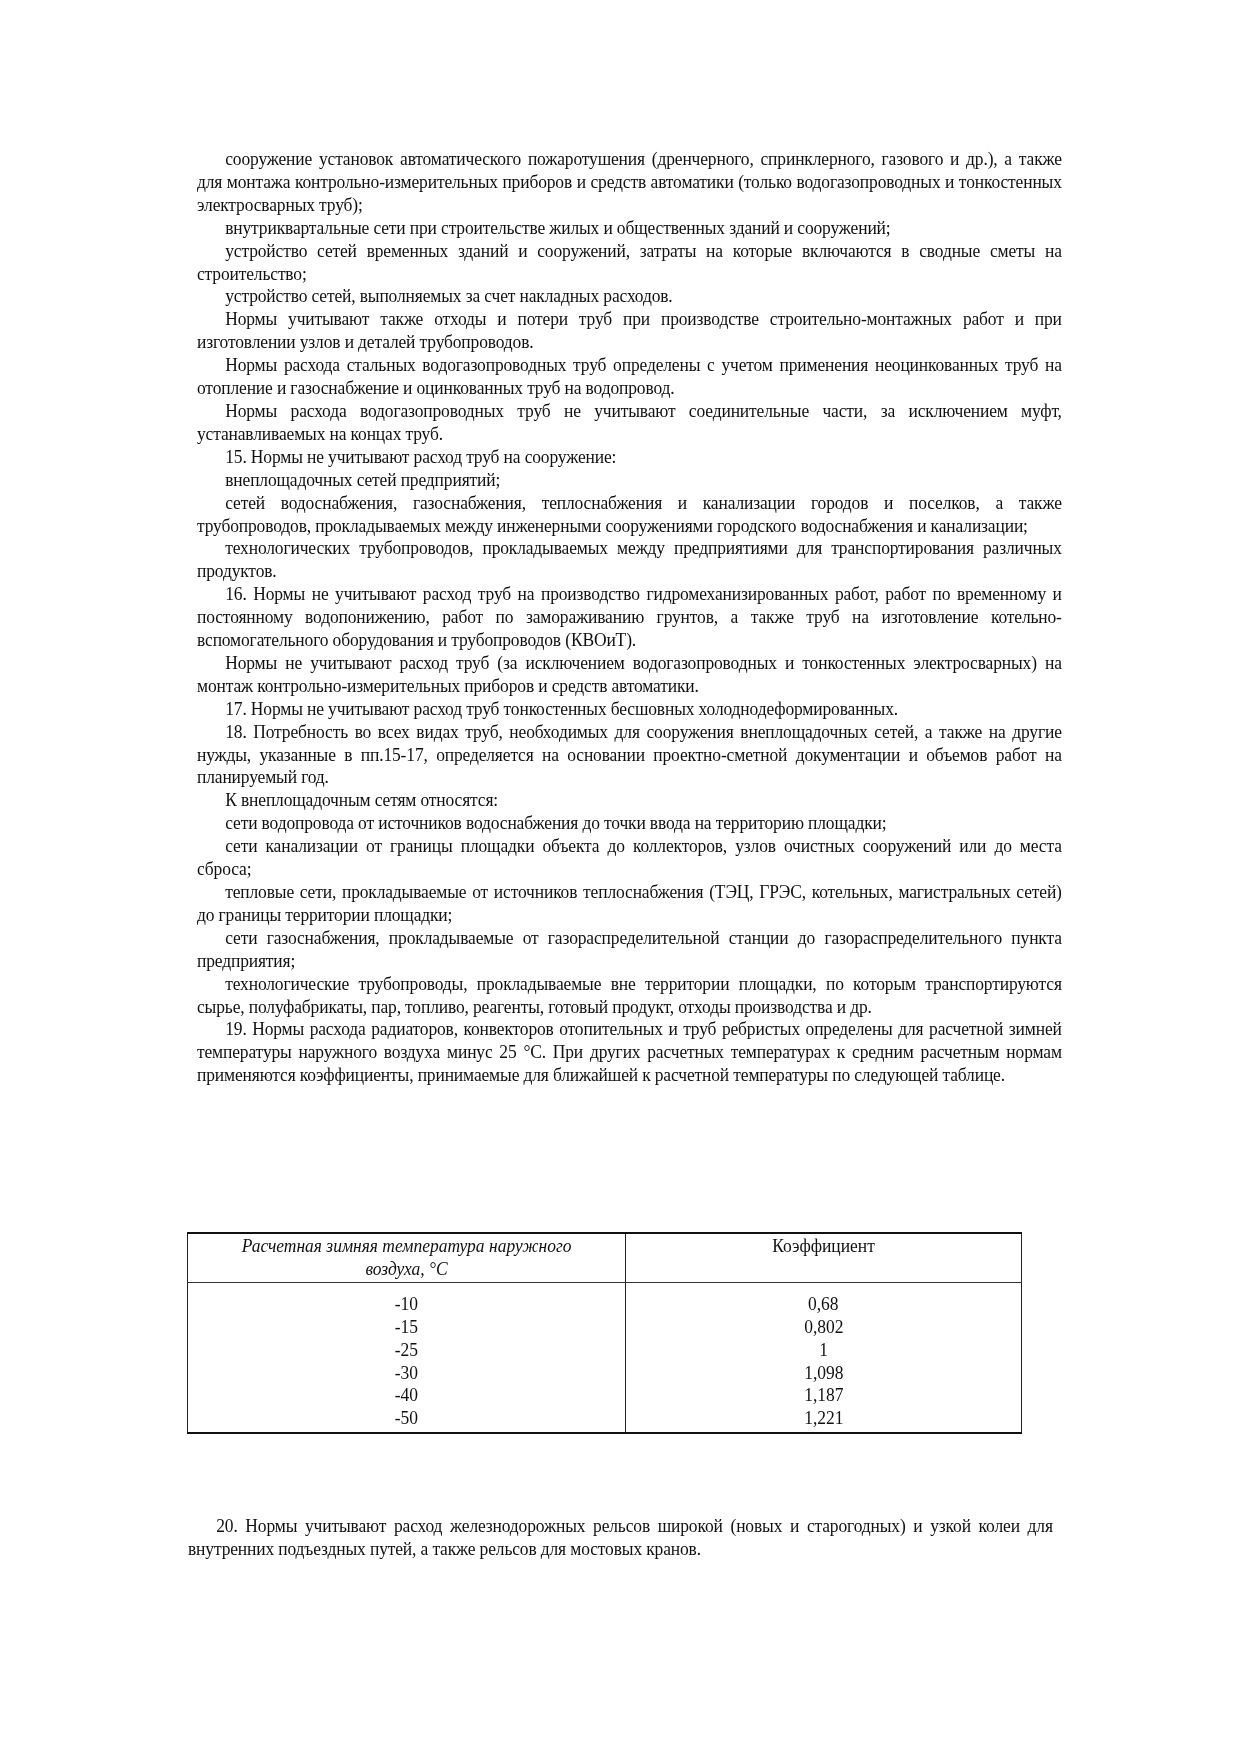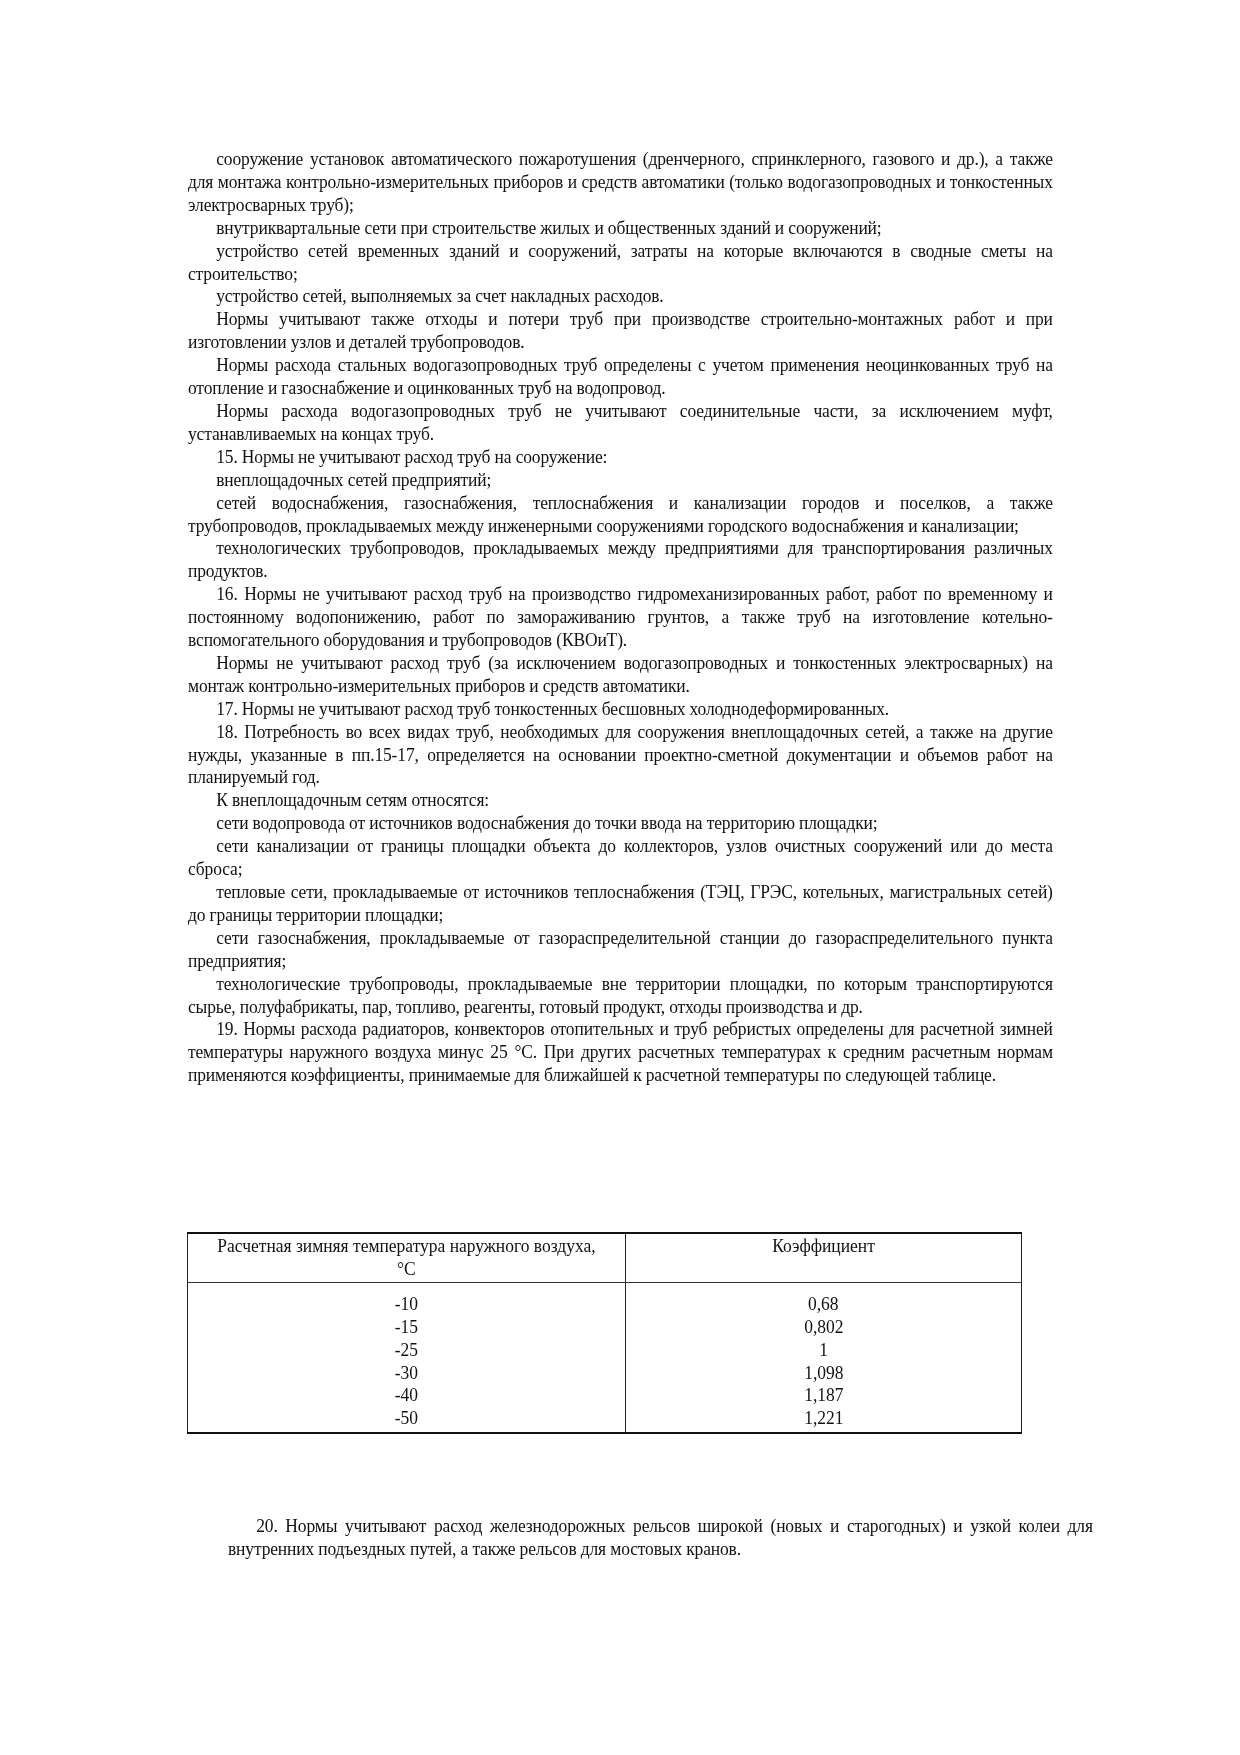--- a/index.html
+++ b/index.html
@@ -10,21 +10,21 @@
   body {
     width: 1240px;
     height: 1755px;
     position: relative;
     overflow: hidden;
     color: #111111;
     font-family: "Liberation Serif", "DejaVu Serif", serif;
   }
   .page {
     position: absolute;
-    left: 188px;
+    left: 197px;
     top: 148px;
     width: 865px;
   }
   .para {
     margin: 0;
     font-size: 18.6px;
     line-height: 22.9px;
     text-align: justify;
     text-indent: 30px;
     letter-spacing: -0.15px;
@@ -52,38 +52,37 @@
     border-left: 1.5px solid #222;
     border-right: 1.5px solid #222;
   }
   table.coef thead th {
     border-top: 2px solid #111;
     border-bottom: 1.5px solid #333;
     padding-top: 1px;
     padding-bottom: 1px;
     height: 44px;
   }
-  table.coef th.col-temp { width: 425px; padding-left: 14px; padding-right: 14px; }
+  table.coef th.col-temp { width: 425px; padding-left: 14px; padding-right: 14px; font-style: italic; }
   table.coef th.col-coef { width: 410px; }
   table.coef tbody tr:last-child td {
     border-bottom: 2px solid #111;
     padding-bottom: 2px;
     margin-top: 34px;
   }
   table.coef tbody tr:first-child td { padding-top: 10px; }
   .cell-text {
     display: inline-block;
     transform: scaleX(0.94);
   }
   .after {
     position: absolute;
     left: 188px;
     top: 1515px;
     width: 865px;
-    margin-left: 40px;
   }
 </style>
 </head>
 <body>
 
 <div class="page">
   <p class="para">сооружение установок автоматического пожаротушения (дренчерного, спринклерного, газового и др.), а также для монтажа контрольно-измерительных приборов и средств автоматики (только водогазопроводных и тонкостенных электросварных труб);</p>
   <p class="para">внутриквартальные сети при строительстве жилых и общественных зданий и сооружений;</p>
   <p class="para">устройство сетей временных зданий и сооружений, затраты на которые включаются в сводные сметы на строительство;</p>
   <p class="para">устройство сетей, выполняемых за счет накладных расходов.</p>

